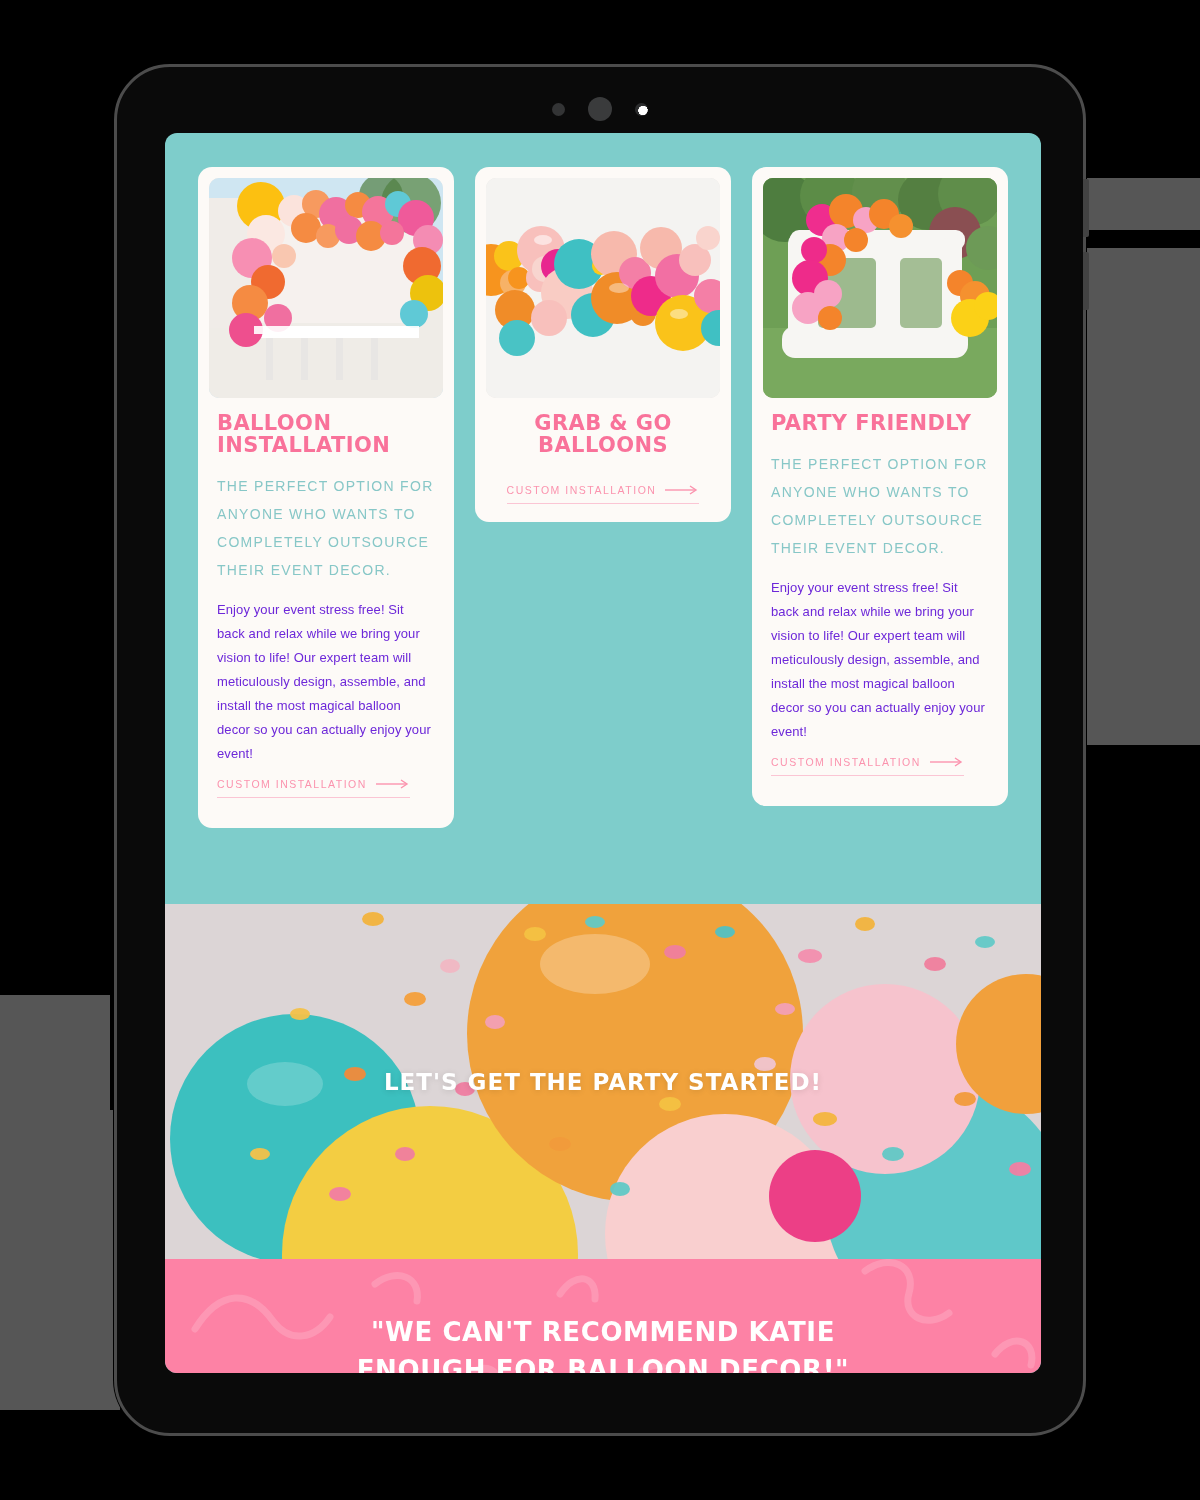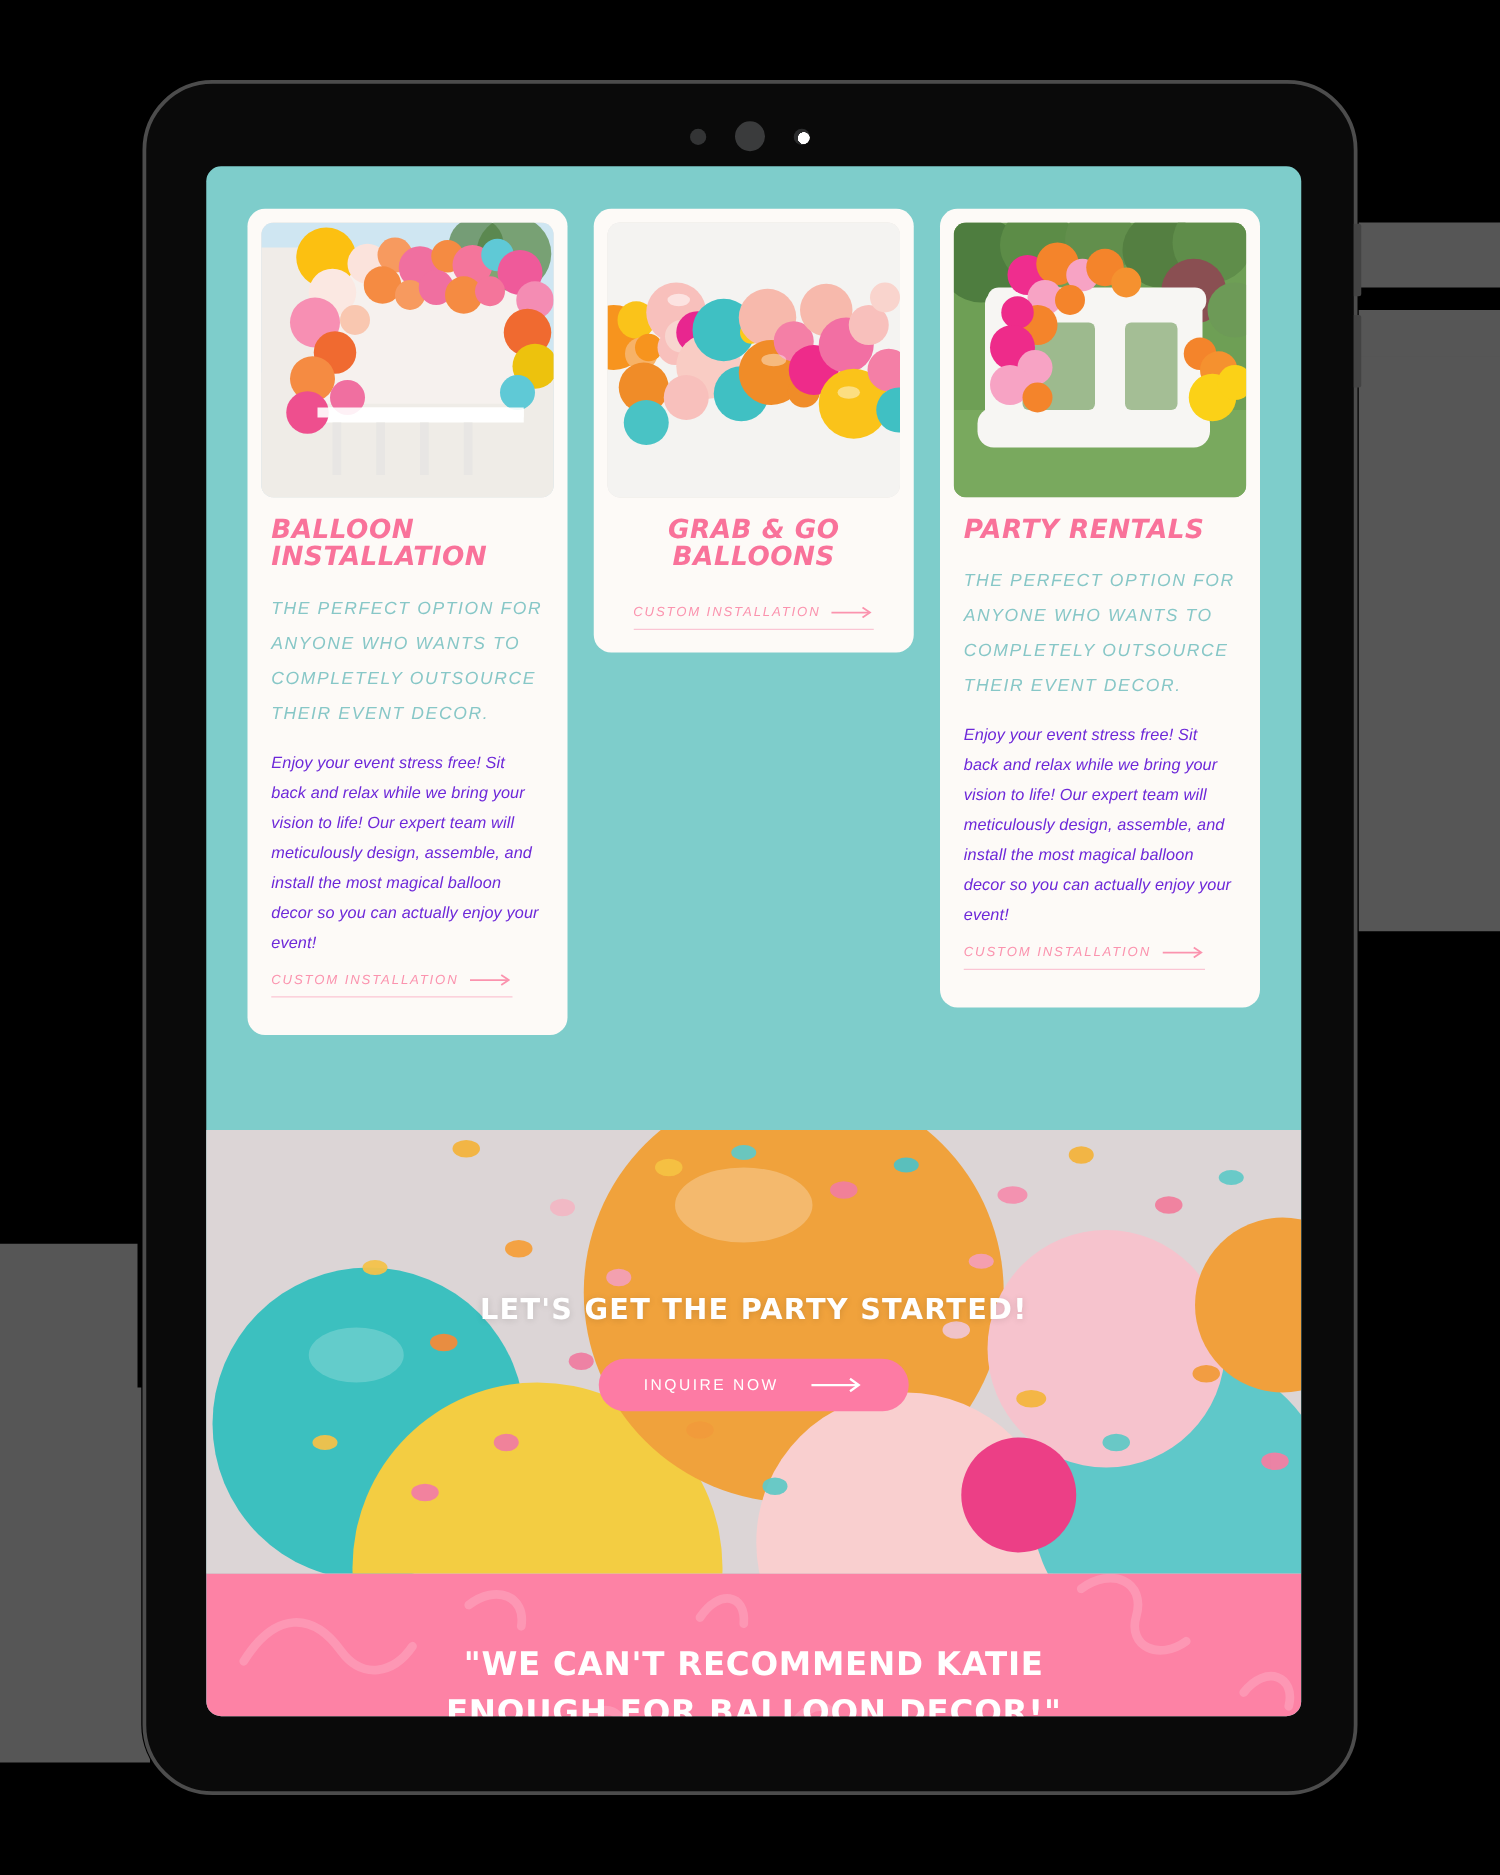--- a/index.html
+++ b/index.html
@@ -45,21 +45,21 @@
     position: absolute; left: 48px; top: 66px;
     width: 876px; height: 1240px;
     background: #7ecdcb;
     border-radius: 12px;
     overflow: hidden;
   }
 
   
   .cards {
     display: flex; gap: 21px; padding: 34px 16px 0 16px;
-    align-items: flex-start; justify-content: center; font-style: italic;
+    align-items: flex-start; justify-content: center;
   }
   .card {
     width: 256px; background: #fdfaf7;
     border-radius: 14px; padding: 11px 11px 0 11px;
     display: flex; flex-direction: column;
   }
   .card.tall { padding-bottom: 30px; }
   .card.short { padding-bottom: 18px; text-align: center; }
 
   .card-photo {
@@ -301,21 +301,21 @@
                 <circle cx="48" cy="130" r="16" fill="#f7a3c4"></circle>
                 <circle cx="70" cy="140" r="12" fill="#f4842b"></circle>
                 <circle cx="200" cy="105" r="13" fill="#f4842b"></circle>
                 <circle cx="215" cy="118" r="15" fill="#f5912f"></circle>
                 <circle cx="210" cy="140" r="19" fill="#fbd117"></circle>
                 <circle cx="228" cy="128" r="14" fill="#fbd117"></circle>
               </g>
             </svg>
           </div>
           <div class="card-body">
-            <div class="card-title">PARTY RENTALS</div>
+            <div class="card-title">PARTY FRIENDLY</div>
             <div class="card-sub">THE PERFECT OPTION FOR ANYONE WHO WANTS TO COMPLETELY OUTSOURCE THEIR EVENT DECOR.</div>
             <div class="card-text">Enjoy your event stress free! Sit back and relax while we bring your vision to life! Our expert team will meticulously design, assemble, and install the most magical balloon decor so you can actually enjoy your event!</div>
             <a class="card-link">
               <span class="card-link-label">CUSTOM INSTALLATION</span>
               <svg class="arrow-sm" viewBox="0 0 34 10">
                 <line x1="0" y1="5" x2="30" y2="5" stroke="#fb93ae" stroke-width="1.4"></line>
                 <polyline points="25,1 31,5 25,9" fill="none" stroke="#fb93ae" stroke-width="1.4"></polyline>
               </svg>
             </a>
           </div>
@@ -363,27 +363,20 @@
             <ellipse cx="800" cy="195" rx="11" ry="7" fill="#f29b3b"></ellipse>
             <ellipse cx="855" cy="265" rx="11" ry="7" fill="#f27fa3"></ellipse>
             <ellipse cx="505" cy="200" rx="11" ry="7" fill="#f5c243"></ellipse>
             <ellipse cx="455" cy="285" rx="10" ry="7" fill="#62c9c6"></ellipse>
             <ellipse cx="395" cy="240" rx="11" ry="7" fill="#f29b3b"></ellipse>
             <ellipse cx="620" cy="105" rx="10" ry="6" fill="#f4a0b6"></ellipse>
           </g>
         </svg>
         <div class="hero-inner">
           <div class="hero-title">LET'S GET THE PARTY STARTED!</div>
-          <button class="cta">
-            <span class="cta-label">INQUIRE NOW</span>
-            <svg class="arrow-w" viewBox="0 0 42 12">
-              <line x1="0" y1="6" x2="37" y2="6" stroke="#fff" stroke-width="1.8"></line>
-              <polyline points="31,1 38,6 31,11" fill="none" stroke="#fff" stroke-width="1.8"></polyline>
-            </svg>
-          </button>
         </div>
       </div>
 
       <div class="testimonial">
         <svg class="squiggles" viewBox="0 0 876 185" preserveAspectRatio="none">
           <g fill="none" stroke="#ffffff" stroke-opacity=".17" stroke-width="7" stroke-linecap="round">
             <path d="M30 70 C 55 30, 85 30, 108 62 C 125 85, 150 80, 165 58"></path>
             <path d="M210 25 C 232 8, 256 18, 252 42"></path>
             <path d="M395 35 C 410 12, 432 16, 430 40"></path>
             <path d="M300 120 C 318 100, 338 110, 332 132"></path>

